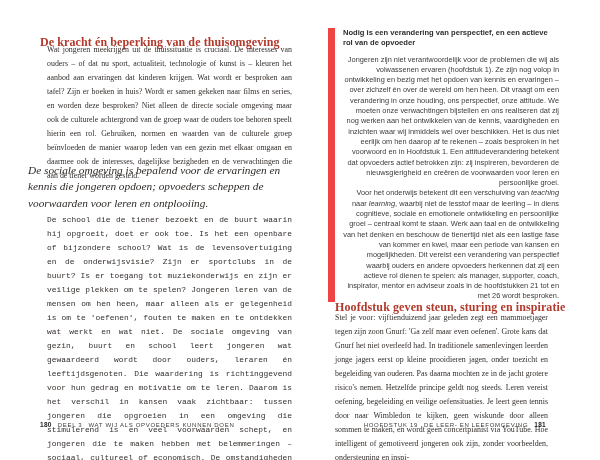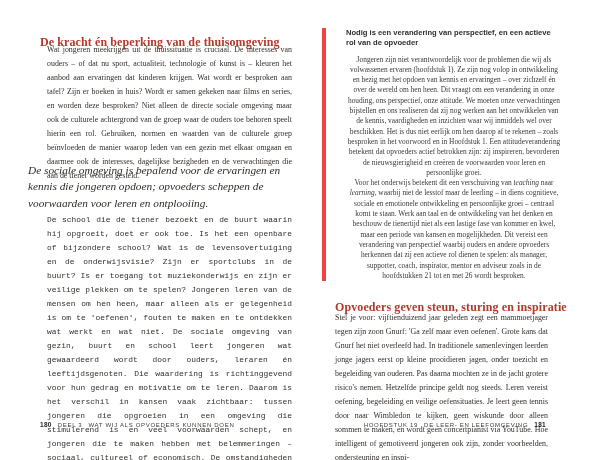--- a/index.html
+++ b/index.html
@@ -56,40 +56,40 @@
     gap:6px;
     white-space:nowrap;
   }
   #left-folio  { left:40px; }
   #right-folio { right:54px; }
   .folio .pagenum { font-weight:bold; font-size:6.5px; color:#222; letter-spacing:0.3px; }
 
   
   #summary-box {
     position:absolute;
-    left:22px; top:28px;
+    left:28px; top:28px;
     width:216px;
-    border-left:4px solid #ef4444;
-    padding-left:20px;
+    border-left:7px solid #ef4444;
+    padding-left:8px;
   }
   #summary-box .sum-heading {
     font-family:"Liberation Sans", sans-serif;
     font-weight:bold;
     font-size:7.6px;
     line-height:10.3px;
     color:#2f2e2d;
     margin:0 0 6px 0;
   }
   #summary-box p {
-    font-family:Liberation Serif, serif;
+    font-family:Liberation Sans, sans-serif;
     font-size:7.4px;
     line-height:10.3px;
     color:#3b3a39;
     margin:0;
-    text-align:center;
+    text-align:right;
   }
   #summary-box .it { font-style:italic; }
 
   #right-heading { left:35px; top:290px; width:240px; }
 
   #right-p1 { left:35px; top:311px; width:213px;font-family:Liberation Serif, serif; }
 </style>
 </head>
 <body>
 
@@ -109,21 +109,21 @@
   </div>
 </div>
 
 <div class="page" id="right-page">
   <div id="summary-box">
     <h3 class="sum-heading">Nodig is een verandering van perspectief, en een actieve rol van de opvoeder</h3>
     <p>Jongeren zijn niet verantwoordelijk voor de problemen die wij als volwassenen ervaren (hoofdstuk 1). Ze zijn nog volop in ontwikkeling en bezig met het opdoen van kennis en ervaringen – over zichzelf én over de wereld om hen heen. Dit vraagt om een verandering in onze houding, ons perspectief, onze attitude. We moeten onze verwachtingen bijstellen en ons realiseren dat zij nog werken aan het ontwikkelen van de kennis, vaardigheden en inzichten waar wij inmiddels wel over beschikken. Het is dus niet eerlijk om hen daarop af te rekenen – zoals besproken in het voorwoord en in Hoofdstuk 1. Een attitudeverandering betekent dat opvoeders actief betrokken zijn: zij inspireren, bevorderen de nieuwsgierigheid en creëren de voorwaarden voor leren en persoonlijke groei.</p>
     <p><span>Voor het onderwijs betekent dit een verschuiving van </span><span class="it">teaching</span><span> naar </span><span class="it">learning</span><span>, waarbij niet de lesstof maar de leerling – in diens cognitieve, sociale en emotionele ontwikkeling en persoonlijke groei – centraal komt te staan. Werk aan taal en de ontwikkeling van het denken en beschouw de tienertijd niet als een lastige fase van kommer en kwel, maar een periode van kansen en mogelijkheden. Dit vereist een verandering van perspectief waarbij ouders en andere opvoeders herkennen dat zij een actieve rol dienen te spelen: als manager, supporter, coach, inspirator, mentor en adviseur zoals in de hoofdstukken 21 tot en met 26 wordt besproken.</span></p>
   </div>
 
-  <h2 class="chapter-heading" id="right-heading">Opvoeders geven steun, sturing en inspiratie</h2>
+  <h2 class="chapter-heading" id="right-heading">Hoofdstuk geven steun, sturing en inspiratie</h2>
 
   <div class="body-para" id="right-p1">Stel je voor: vijftienduizend jaar geleden zegt een mammoetjager tegen zijn zoon Gnurf: 'Ga zelf maar even oefenen'. Grote kans dat Gnurf het niet overleefd had. In traditionele samenlevingen leerden jonge jagers eerst op kleine prooidieren jagen, onder toezicht en begeleiding van ouderen. Pas daarna mochten ze in de jacht grotere risico's nemen. Hetzelfde principe geldt nog steeds. Leren vereist oefening, begeleiding en veilige oefensituaties. Je leert geen tennis door naar Wimbledon te kijken, geen wiskunde door alleen sommen te maken, en wordt geen concertpianist via YouTube. Hoe intelligent of gemotiveerd jongeren ook zijn, zonder voorbeelden, ondersteuning en inspi-</div>
 
   <div class="folio" id="right-folio">
     <span>HOOFDSTUK 19</span>
     <span>DE LEER- EN LEEFOMGEVING</span>
     <span class="pagenum">181</span>
   </div>
 </div>
 

